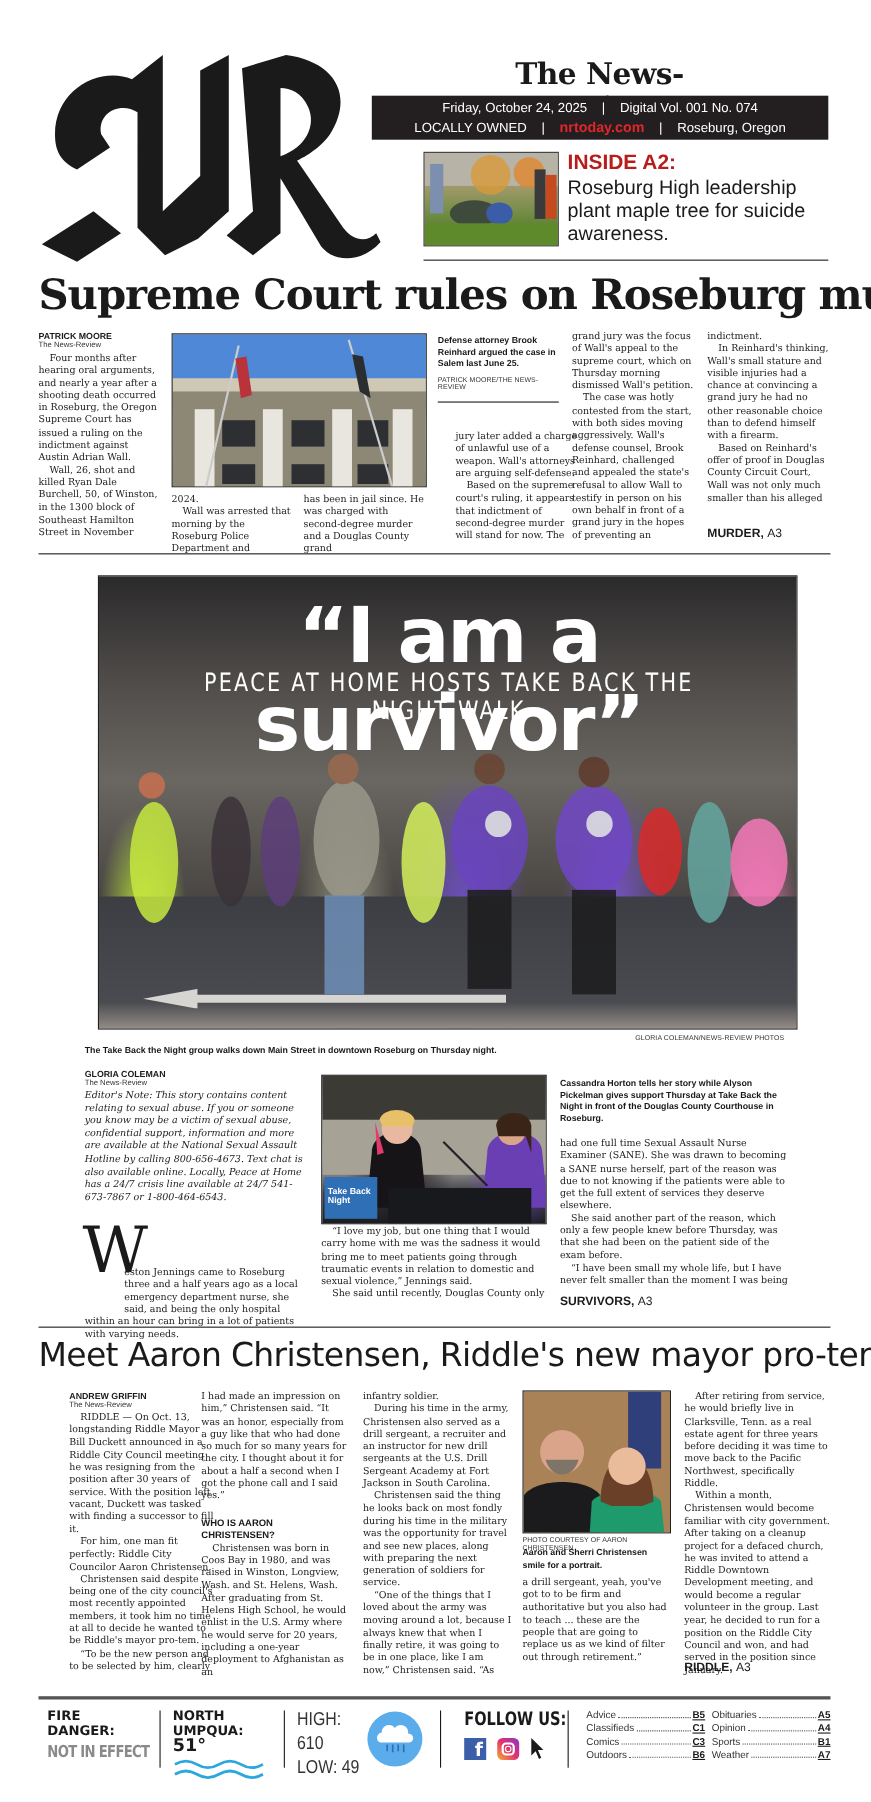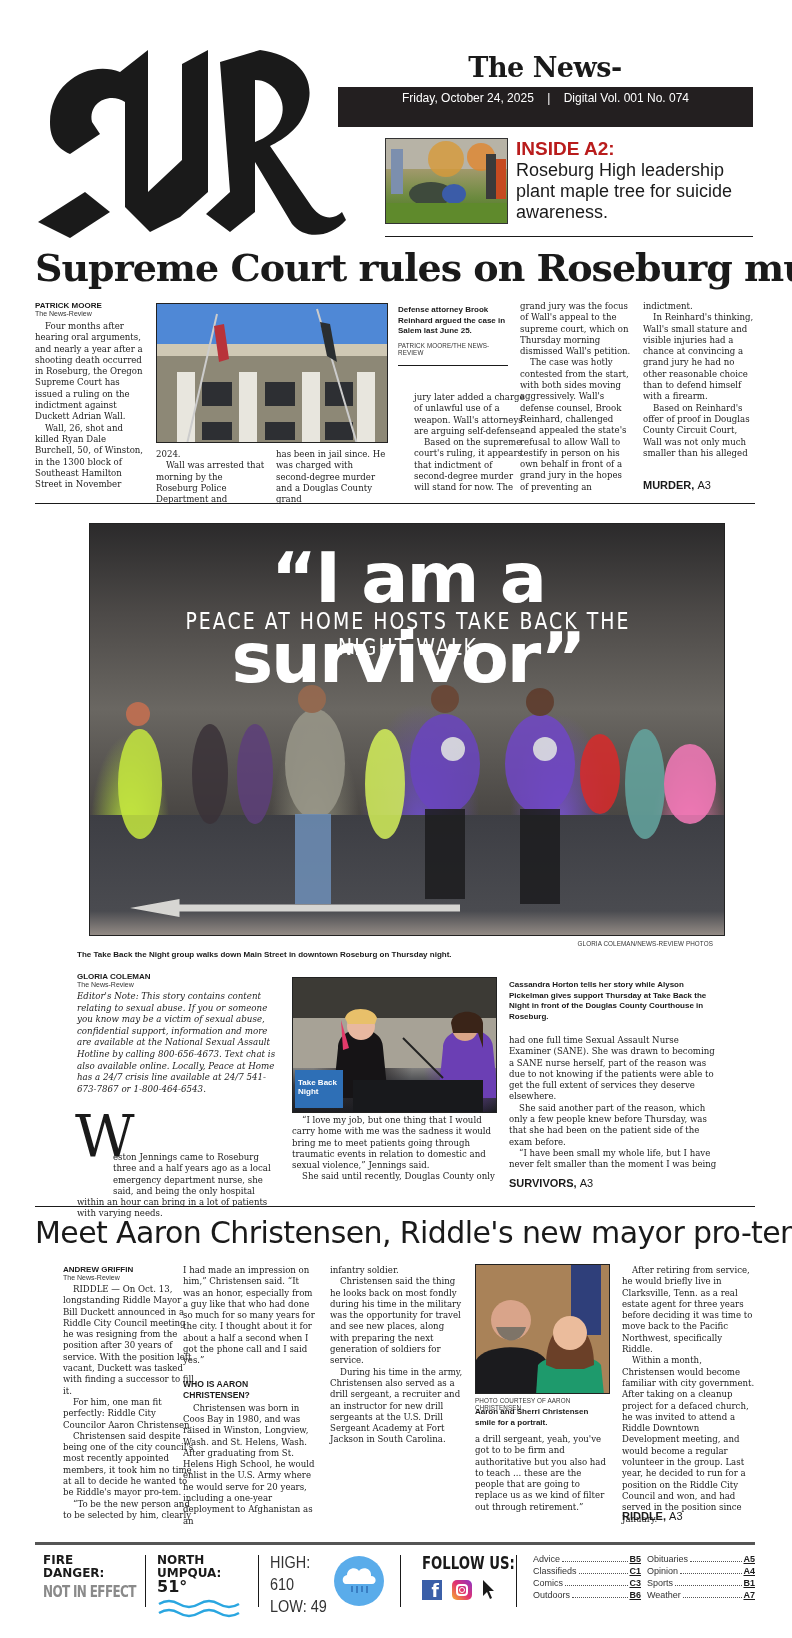--- a/index.html
+++ b/index.html
@@ -97,20 +97,27 @@
 </div>
 
 <div class="abs mast-title">The News-Review</div>
 
 <div class="abs mast-bar">
   <div>
     <span>Friday, October 24, 2025</span>
     <span class="sep">|</span>
     <span>Digital Vol. 001  No. 074</span>
   </div>
+  <div>
+    <span>LOCALLY OWNED</span>
+    <span class="sep">|</span>
+    <span class="url">nrtoday.com</span>
+    <span class="sep">|</span>
+    <span>Roseburg, Oregon</span>
+  </div>
 </div>
 
 <div class="abs teaser-img">
   <svg width="123" height="86" viewBox="0 0 123 86">
     <rect x="0" y="0" width="123" height="30" fill="#b7b3a6"></rect>
     <circle cx="60" cy="20" r="18" fill="#d79a3a" opacity=".8"></circle>
     <circle cx="95" cy="18" r="14" fill="#e0862e" opacity=".8"></circle>
     <rect x="5" y="10" width="12" height="45" fill="#7c8fae"></rect>
     <rect x="100" y="15" width="10" height="45" fill="#3a3a3a"></rect>
     <rect x="110" y="20" width="10" height="40" fill="#c64a20"></rect>
@@ -122,21 +129,21 @@
 <div class="abs teaser-kicker">INSIDE A2:</div>
 <div class="abs teaser-text">Roseburg High leadership plant maple tree for suicide awareness.</div>
 <div class="abs rule-top"></div>
 
 <h1 class="abs headline1">Supreme Court rules on Roseburg murder</h1>
 
 <div class="abs" style="left:35px;top:301px;width:112px;">
   <div class="byline-name">PATRICK MOORE</div>
   <div class="byline-org">The News-Review</div>
   <div class="col" style="margin-top:4px;">
-    <p>Four months after hearing oral arguments, and nearly a year after a shooting death occurred in Roseburg, the Oregon Supreme Court has issued a ruling on the indictment against Duckett Adrian Wall.</p>
+    <p>Four months after hearing oral arguments, and nearly a year after a shooting death occurred in Roseburg, the Oregon Supreme Court has issued a ruling on the indictment against Austin Adrian Wall.</p>
     <p>Wall, 26, shot and killed Ryan Dale Burchell, 50, of Winston, in the 1300 block of Southeast Hamilton Street in November</p>
   </div>
 </div>
 
 <div class="abs photo-court">
   <svg width="232" height="140" viewBox="0 0 232 140">
     <rect x="0" y="0" width="232" height="40" fill="#4f88d6"></rect>
     <rect x="0" y="40" width="232" height="12" fill="#cfc8b4"></rect>
     <rect x="0" y="52" width="232" height="88" fill="#8d8876"></rect>
     <g fill="#e8e6de">
@@ -289,22 +296,23 @@
   <div class="col">
       <p class="noind">I had made an impression on him,” Christensen said. “It was an honor, especially from a guy like that who had done so much for so many years for the city. I thought about it for about a half a second when I got the phone call and I said yes.”</p>
     </div>
   <div class="subhead" style="margin-top:12px;">WHO IS AARON CHRISTENSEN?</div>
   <div class="col" style="margin-top:2px;">
       <p>Christensen was born in Coos Bay in 1980, and was raised in Winston, Longview, Wash. and St. Helens, Wash. After graduating from St. Helens High School, he would enlist in the U.S. Army where he would serve for 20 years, including a one-year deployment to Afghanistan as an</p>
     </div>
 </div>
 <div class="abs col" style="left:330px;top:1265px;width:135px;">
   <p class="noind">infantry soldier.</p>
+  <p>During his time in the army, Christensen also served as a drill sergeant, a recruiter and an instructor for new drill sergeants at the U.S. Drill Sergeant Academy at Fort Jackson in South Carolina.</p>
   <p>Christensen said the thing he looks back on most fondly during his time in the military was the opportunity for travel and see new places, along with preparing the next generation of soldiers for service.</p>
-  <p>During his time in the army, Christensen also served as a drill sergeant, a recruiter and an instructor for new drill sergeants at the U.S. Drill Sergeant Academy at Fort Jackson in South Carolina.</p>
+  <p>“One of the things that I loved about the army was moving around a lot, because I always knew that when I finally retire, it was going to be in one place, like I am now,” Christensen said. “As</p>
 </div>
 
 <div class="abs photo-couple">
   <svg width="135" height="130" viewBox="0 0 135 130">
     <rect x="0" y="0" width="135" height="130" fill="#a98258"></rect>
     <rect x="95" y="0" width="30" height="70" fill="#2f3f7a"></rect>
     <path d="M0 130 L0 95 C10 78 60 78 70 95 L70 130 Z" fill="#1b1b1e"></path>
     <circle cx="35" cy="55" r="20" fill="#d9a48a"></circle>
     <path d="M20 62 C25 80 45 80 50 62 Z" fill="#7e7468"></path>
     <path d="M60 130 L62 100 C70 88 118 88 125 100 L128 130 Z" fill="#1e9a6c"></path>

